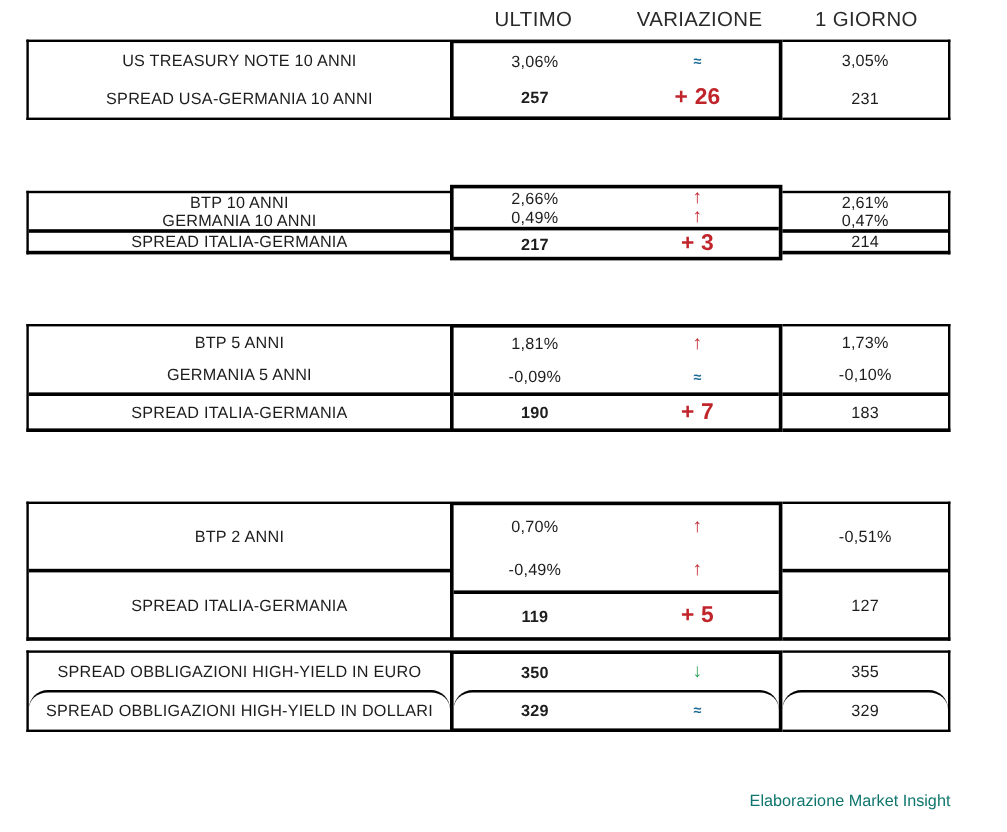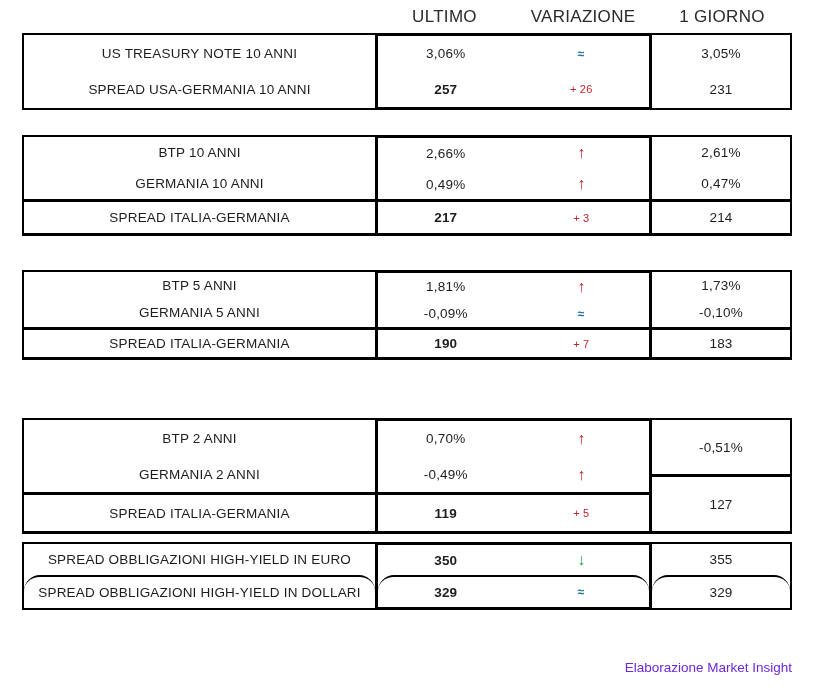--- a/index.html
+++ b/index.html
@@ -51,30 +51,30 @@
   }
   .middle .row{justify-content:flex-start;}
   .middle .row>span{width:50%;text-align:center;}
   .sep{border-top:3px solid var(--border);}
   .thin-sep{border-top:2px solid var(--border);border-radius:16px;}
 
   .b{font-weight:700;}
   .var-flat{color:var(--blue);font-weight:700;font-size:12px;}
   .var-up{color:var(--red);font-weight:700;font-size:16px;line-height:1;}
   .var-down{color:var(--green);font-weight:700;font-size:16px;line-height:1;}
-  .var-plus{color:var(--red);font-weight:400;font-size:11px;}
+  .var-plus{color:var(--red);font-weight:700;font-size:19px;}
 
   .footer{
     position:absolute;right:47px;top:660px;
-    font-size:13.5px;color:#6d28d9;
+    font-size:13.5px;color:#0f766e;
   }
 
   
-  #t0{top:33px;height:77px;}
-  #t1{top:135px;height:101px;}
+  #t0{top:33px;height:67px;}
+  #t1{top:135px;height:101px;align-items:center;}
   #t2{top:270px;height:90px;}
   #t3{top:418px;height:116px;}
   #t4{top:542px;height:68px;}
 </style>
 </head>
 <body>
 
 <div class="page">
 
   <div class="hdr">
@@ -155,21 +155,20 @@
     <div class="box right">
       <div class="row">1,73%</div>
       <div class="row">-0,10%</div>
       <div class="row sep">183</div>
     </div>
   </div>
 
   <div class="tbl t-heavy" id="t3">
     <div class="box labels">
       <div class="row">BTP 2 ANNI</div>
-      <div class="row">GERMANIA 2 ANNI</div>
       <div class="row sep">SPREAD ITALIA-GERMANIA</div>
     </div>
     <div class="box middle">
       <div class="row">
         <span>0,70%</span>
         <span class="var-up">↑</span>
       </div>
       <div class="row">
         <span>-0,49%</span>
         <span class="var-up">↑</span>

